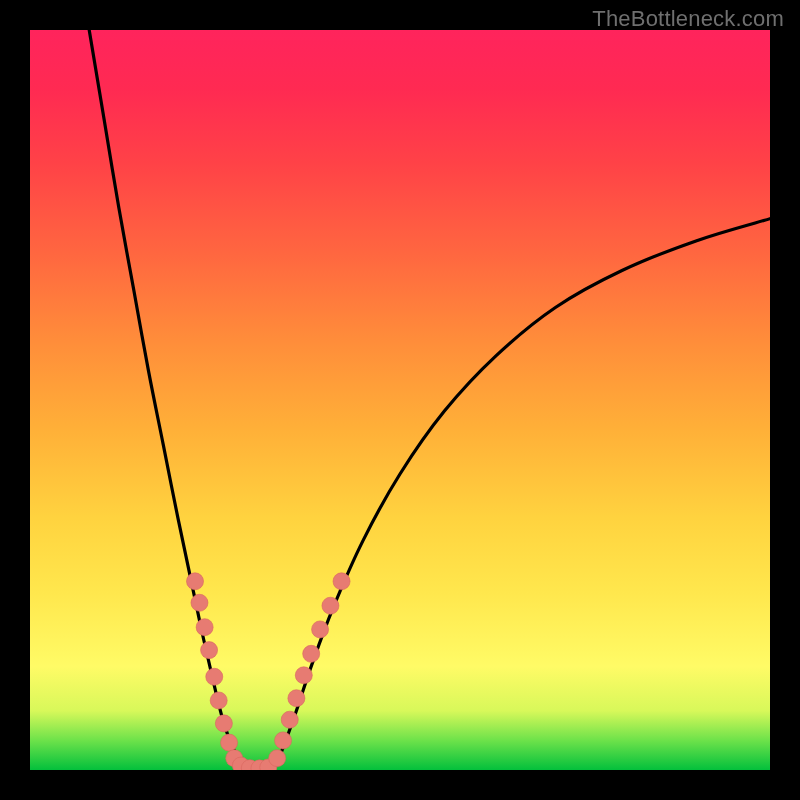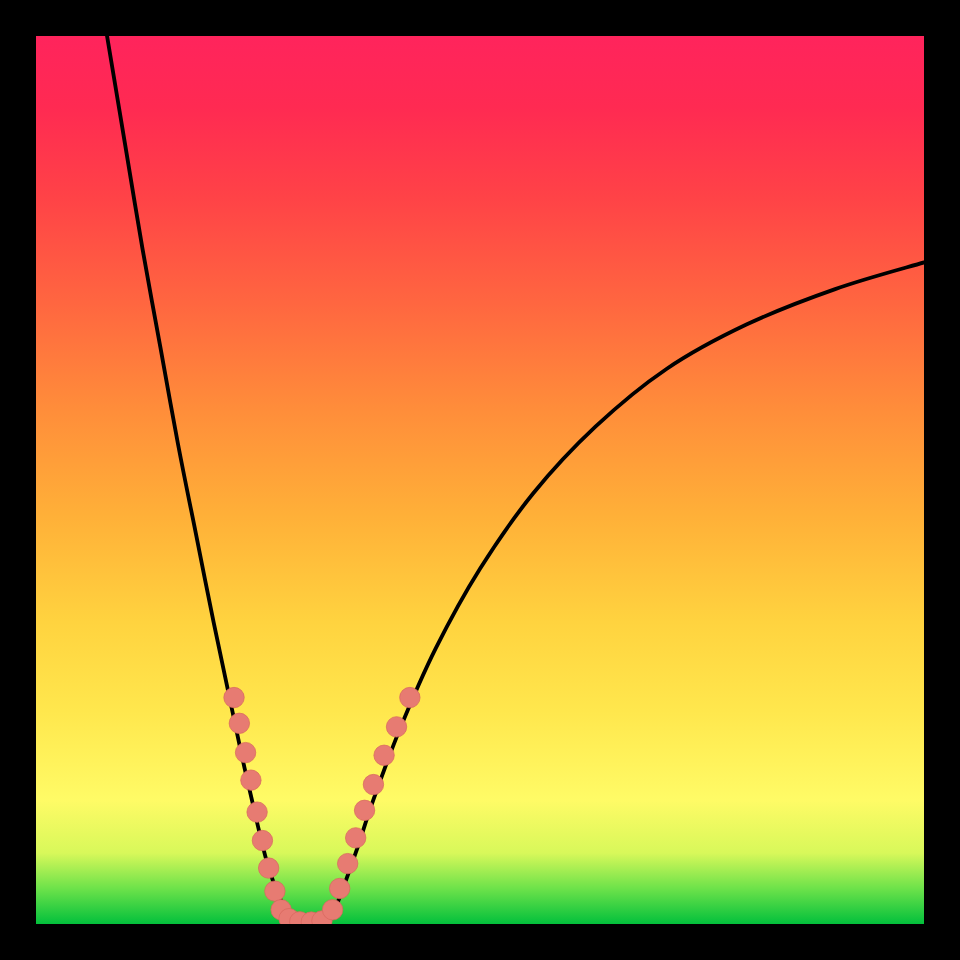--- a/index.html
+++ b/index.html
@@ -98,13 +98,14 @@
           <circle cx="259.74" cy="689.68" r="8.51" class="bead"></circle>
           <circle cx="266.4" cy="668.22" r="8.51" class="bead"></circle>
           <circle cx="273.8" cy="645.28" r="8.51" class="bead"></circle>
           <circle cx="281.2" cy="623.8199999999999" r="8.51" class="bead"></circle>
           <circle cx="290.08" cy="599.4" r="8.51" class="bead"></circle>
           <circle cx="300.44" cy="575.72" r="8.51" class="bead"></circle>
           <circle cx="311.54" cy="551.3" r="8.51" class="bead"></circle>
         </g>
     </svg>
   </div>
+  <div class="watermark">TheBottleneck.com</div>
 </div>
 
 </body></html>

